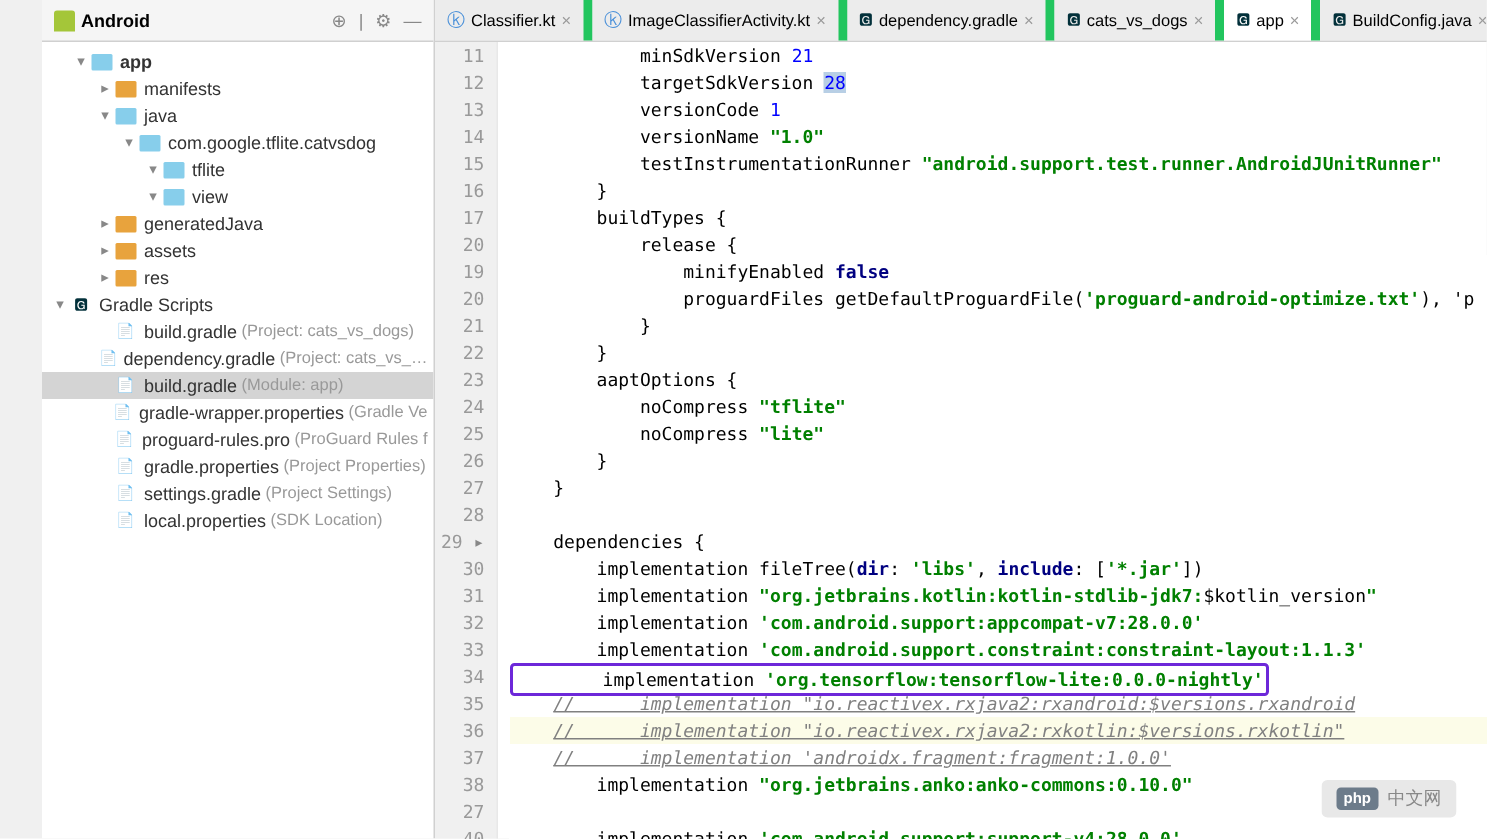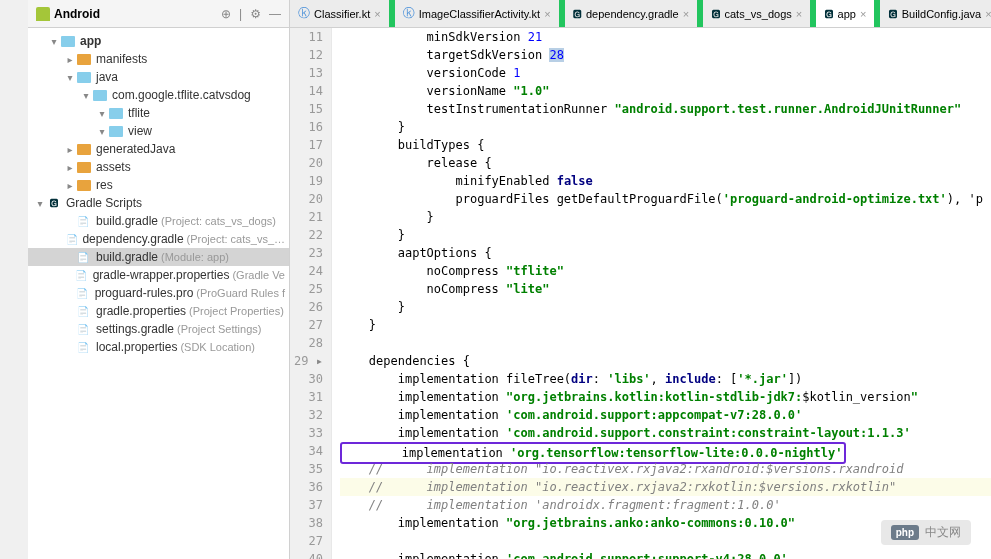--- a/index.html
+++ b/index.html
@@ -41,21 +41,21 @@
     .gutter-line { height: 18px; }
     .gutter-line.folded::after { content: " ▸"; color: #888; }
     .code-lines { flex: 1; padding-left: 8px; white-space: pre; }
     .code-line { height: 18px; }
     .code-line.highlight-line { background: #fcfce8; }
     
     
     .kw { color: #000080; font-weight: bold; }
     .str { color: #008000; font-weight: bold; }
     .num { color: #0000ff; }
-    .comment { color: #808080; font-style: italic; }
+    .comment { color: #808080; font-style: italic; text-decoration: underline; }
     .sel-bg { background: #b8cfe5; }
     
     .red-box { border: 2px solid #6d28d9; border-radius: 3px; padding: 0 2px; display: inline-block; }
     
     .watermark { position: absolute; bottom: 14px; right: 20px; background: #e8e8e8; padding: 4px 10px; border-radius: 4px; display: flex; align-items: center; gap: 6px; color: #888; font-size: 12px; }
     .watermark-logo { background: #6c7b8a; color: #fff; font-weight: bold; font-size: 10px; padding: 2px 5px; border-radius: 3px; }
   </style>
 </head>
 <body>
 

